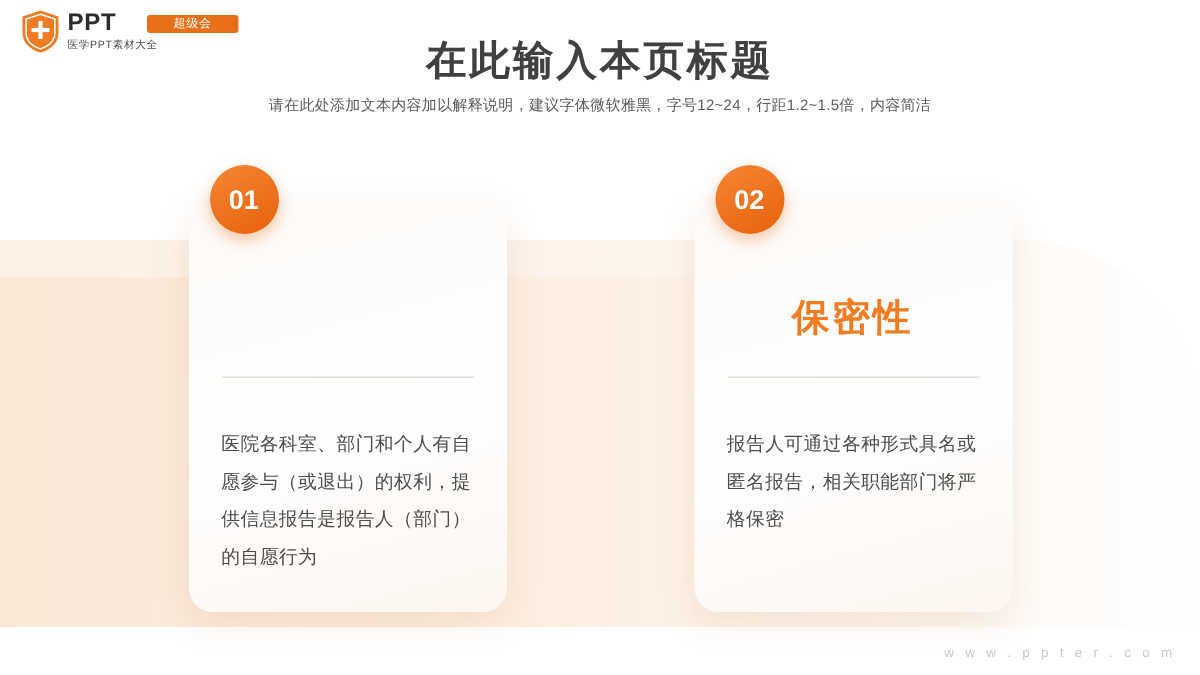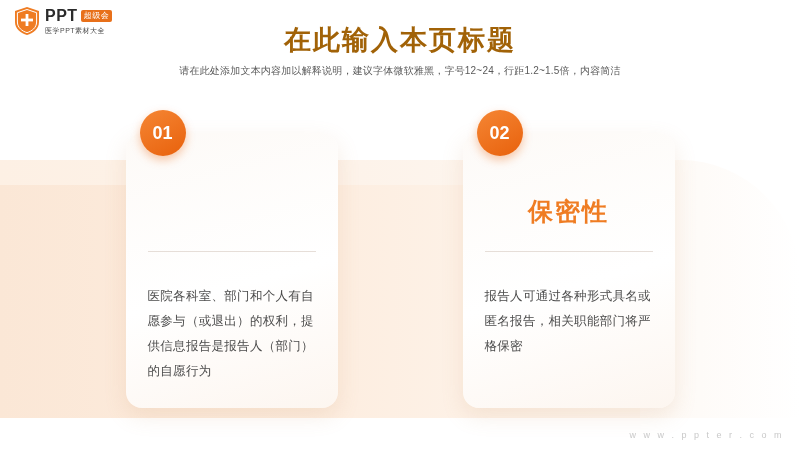--- a/index.html
+++ b/index.html
@@ -67,54 +67,54 @@
   .logo-shield svg { display: block; }
   .logo-text {
     display: flex;
     flex-direction: column;
     justify-content: center;
     line-height: 1;
   }
   .logo-top {
     display: flex;
     align-items: center;
-    gap: 3px;
+    gap: 20px;
   }
   .logo-ppt {
     font-family: "Liberation Sans", sans-serif;
     font-weight: bold;
     font-size: 16px;
     color: #2b2b2b;
     letter-spacing: 0.5px;
   }
   .logo-badge {
     background: #e8701a;
     color: #ffffff;
     font-size: 8px;
-    padding: 2px 3px;
+    padding: 2px 18px;
     border-radius: 2px;
     letter-spacing: 0.5px;
   }
   .logo-sub {
     font-size: 7px;
     color: #4a4a4a;
     margin-top: 3px;
     letter-spacing: 0.5px;
   }
 
   
   .title {
     position: absolute;
     top: 22px;
     left: 0;
     width: 800px;
     text-align: center;
     font-size: 27px;
     font-weight: bold;
-    color: #a16207;
+    color: #404040;
     letter-spacing: 2px;
   }
   .subtitle {
     position: absolute;
     top: 62px;
     left: 0;
     width: 800px;
     text-align: center;
     font-size: 10px;
     color: #5a5a5a;

